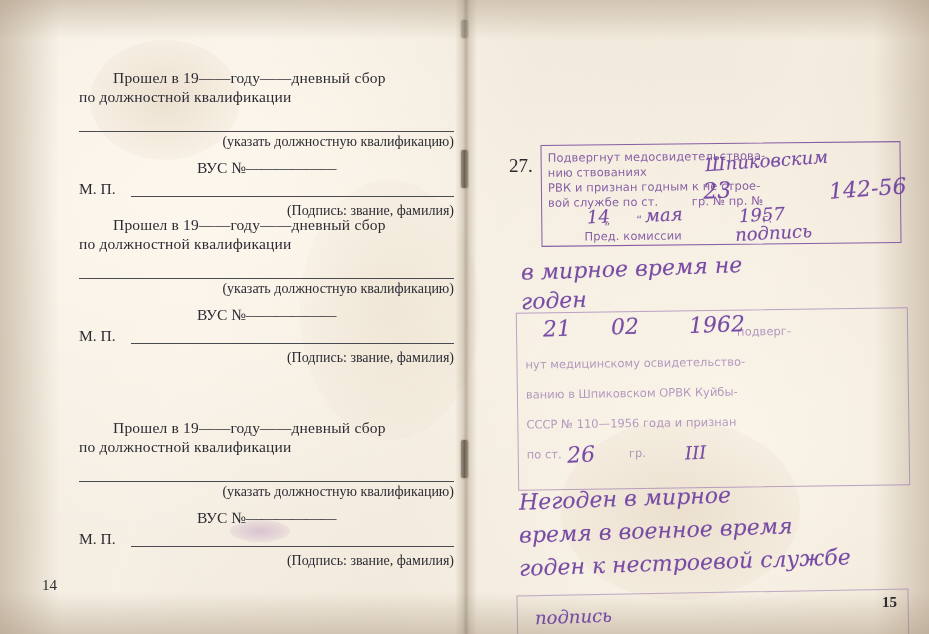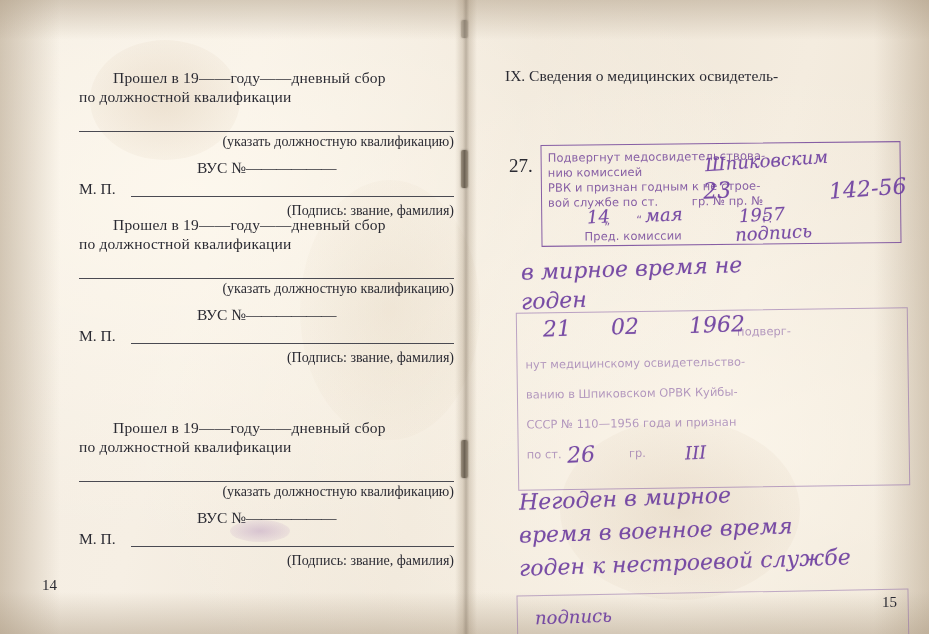--- a/index.html
+++ b/index.html
@@ -124,20 +124,21 @@
     top: 577px;
     font-size: 15px;
     color: #2b2b33;
   }
   .pagenum-right {
     position: absolute;
     right: 32px;
     top: 594px;
     font-size: 15px;
     color: #2b2b33;
+    font-weight: bold;
   }
 
   
   .r-head {
     position: absolute;
     left: 28px;
     top: 66px;
     width: 400px;
     font-size: 15.5px;
     color: #2b2b33;
@@ -306,29 +307,28 @@
   </div>
 
   <div class="fold"></div>
   <div class="staple c"></div>
   <div class="staple a"></div>
   <div class="staple b"></div>
 
   <div class="right-page">
 
     <div class="r-head">
-      <span>IX. Сведения о медицинских освидетель-</span>
     </div>
 
     <div class="item-num">27.</div>
 
     <div class="stamp">
       <div class="line sl1">Подвергнут медосвидетельствова-</div>
       <div class="line sl2">
-        <span>нию комиссией</span>
+        <span>нию ствованиях</span>
       </div>
       <div class="line sl3">РВК и признан годным к не строе-</div>
       <div class="line sl4">
         <span>вой службе по ст.</span>
         <span style="display:inline-block;width:26px;"></span>
         <span>гр. № пр. №</span>
       </div>
       <div class="line sl5">
         <span style="display:inline-block;width:56px;"></span>„<span style="display:inline-block;width:26px;"></span>“<span style="display:inline-block;width:72px;border-bottom:0;"></span><span style="display:inline-block;width:48px;"></span><span>г.</span>
       </div>

